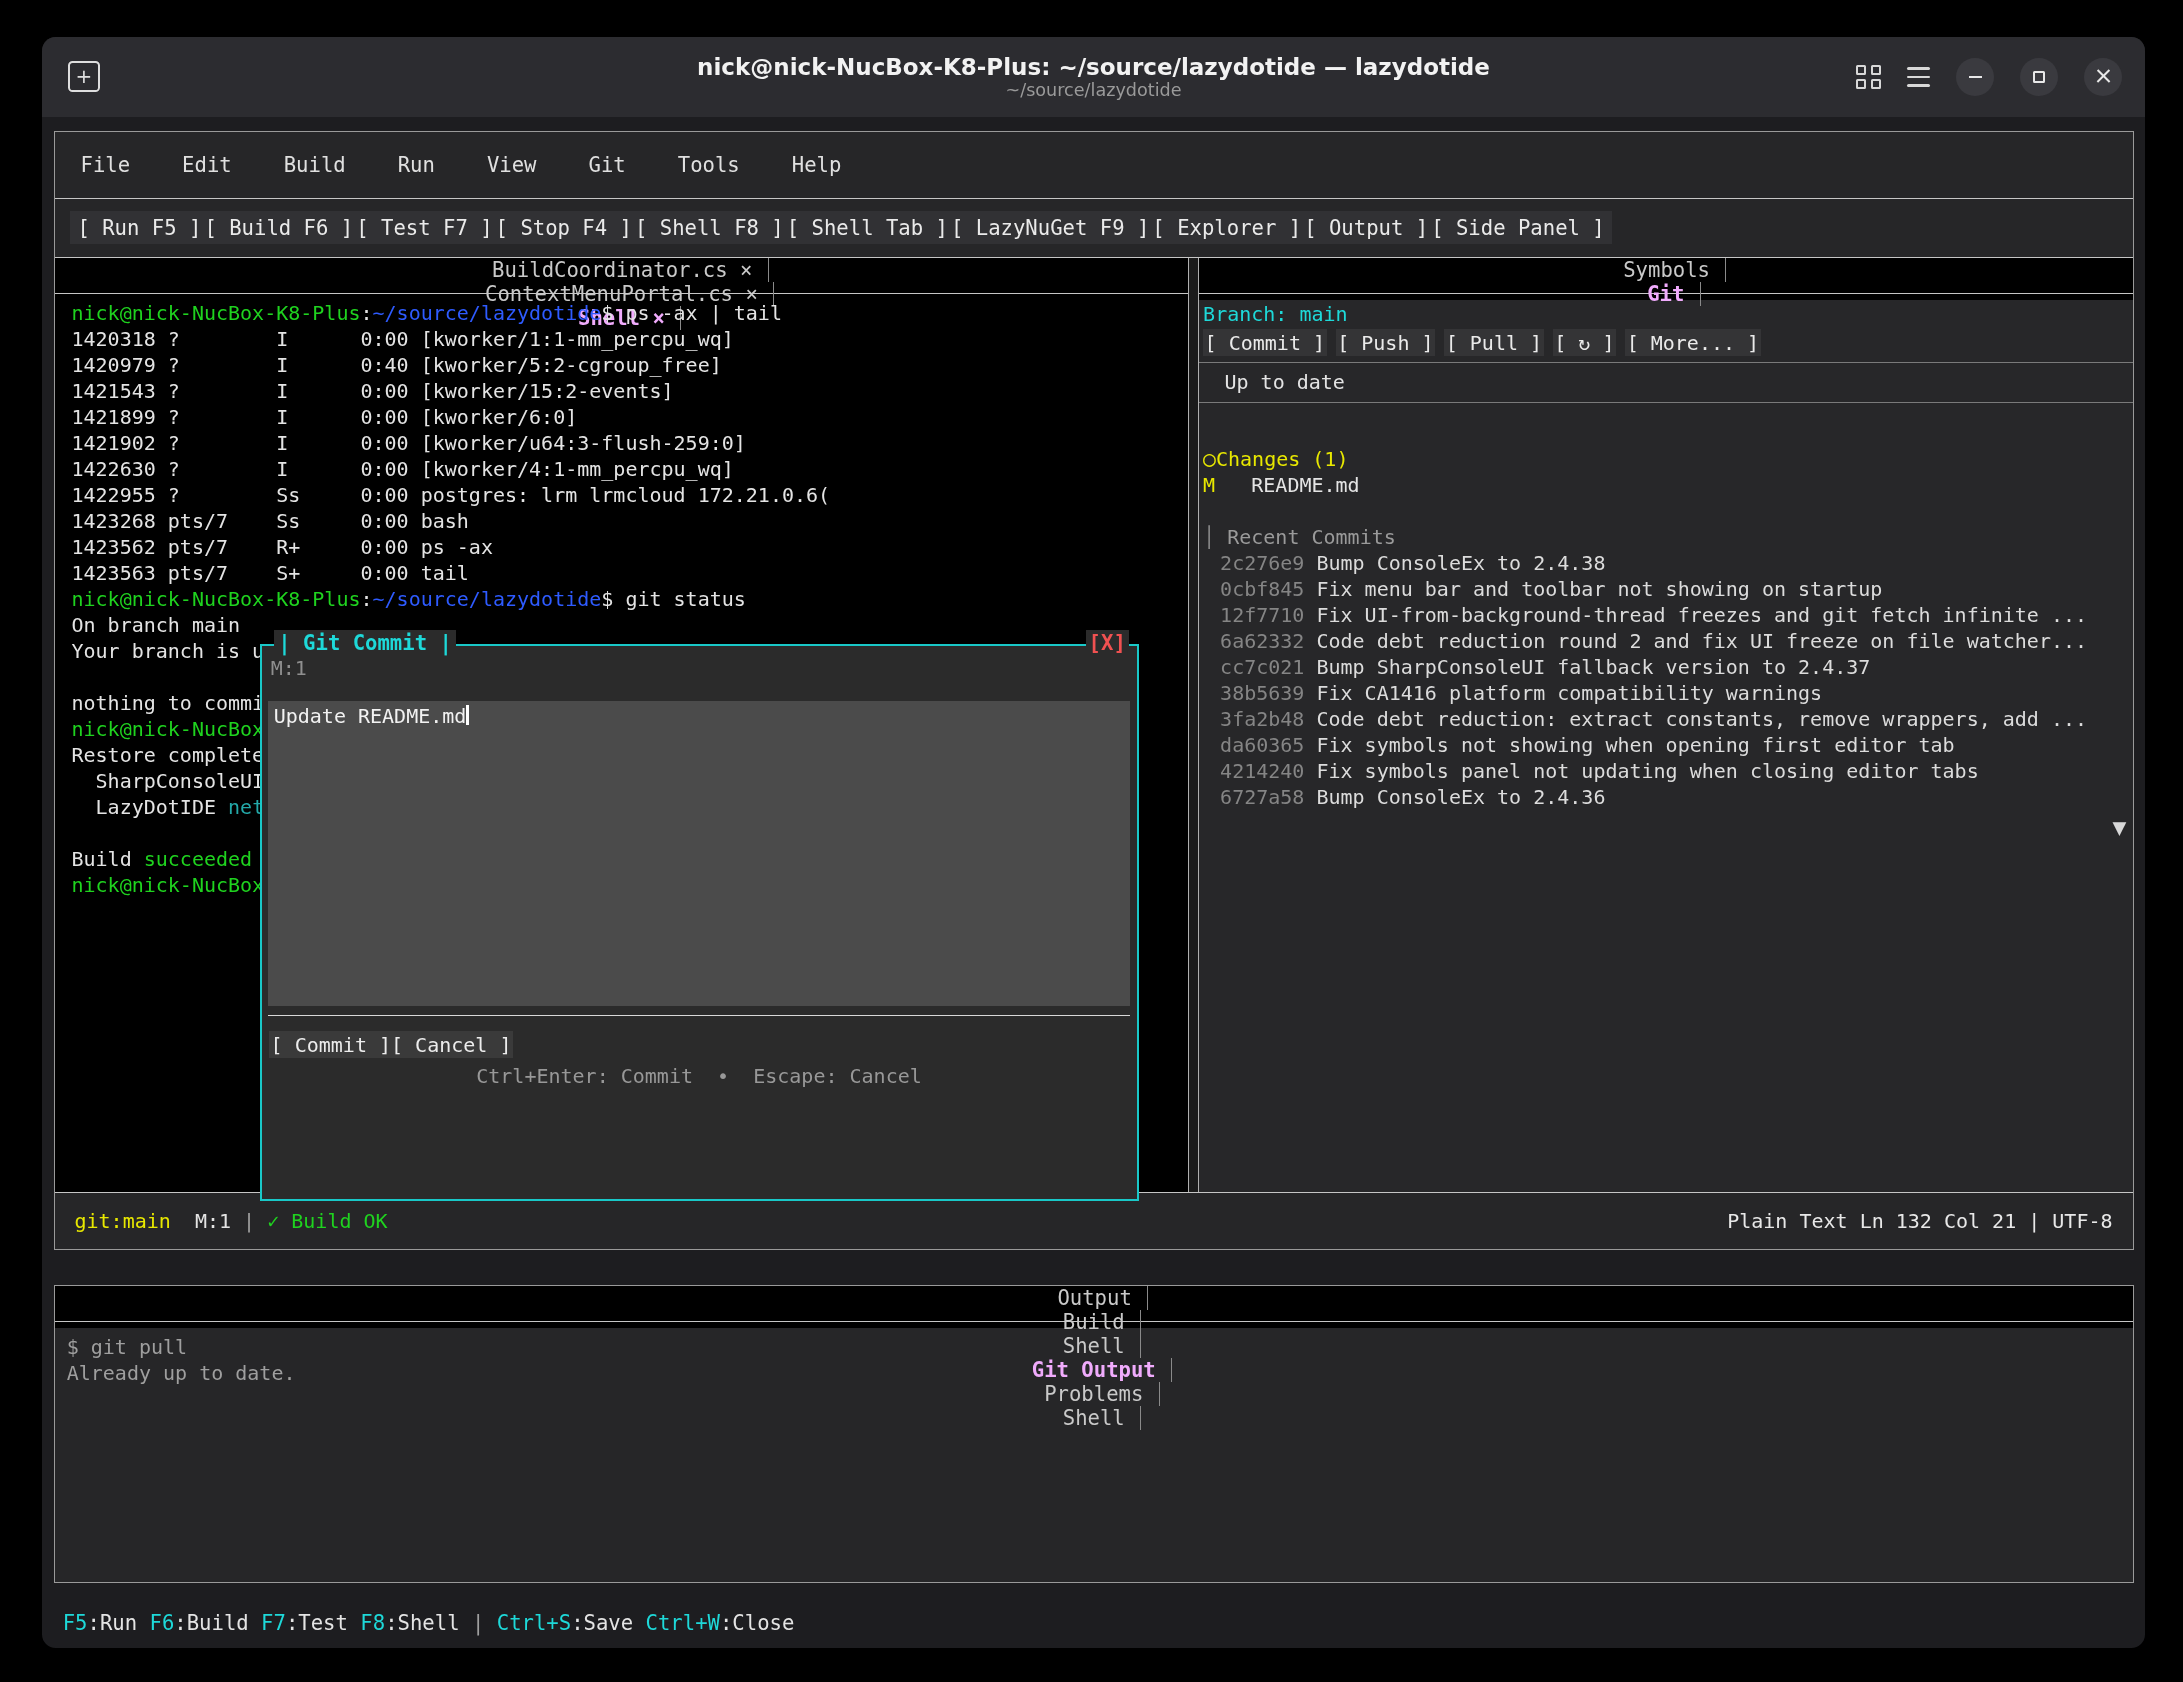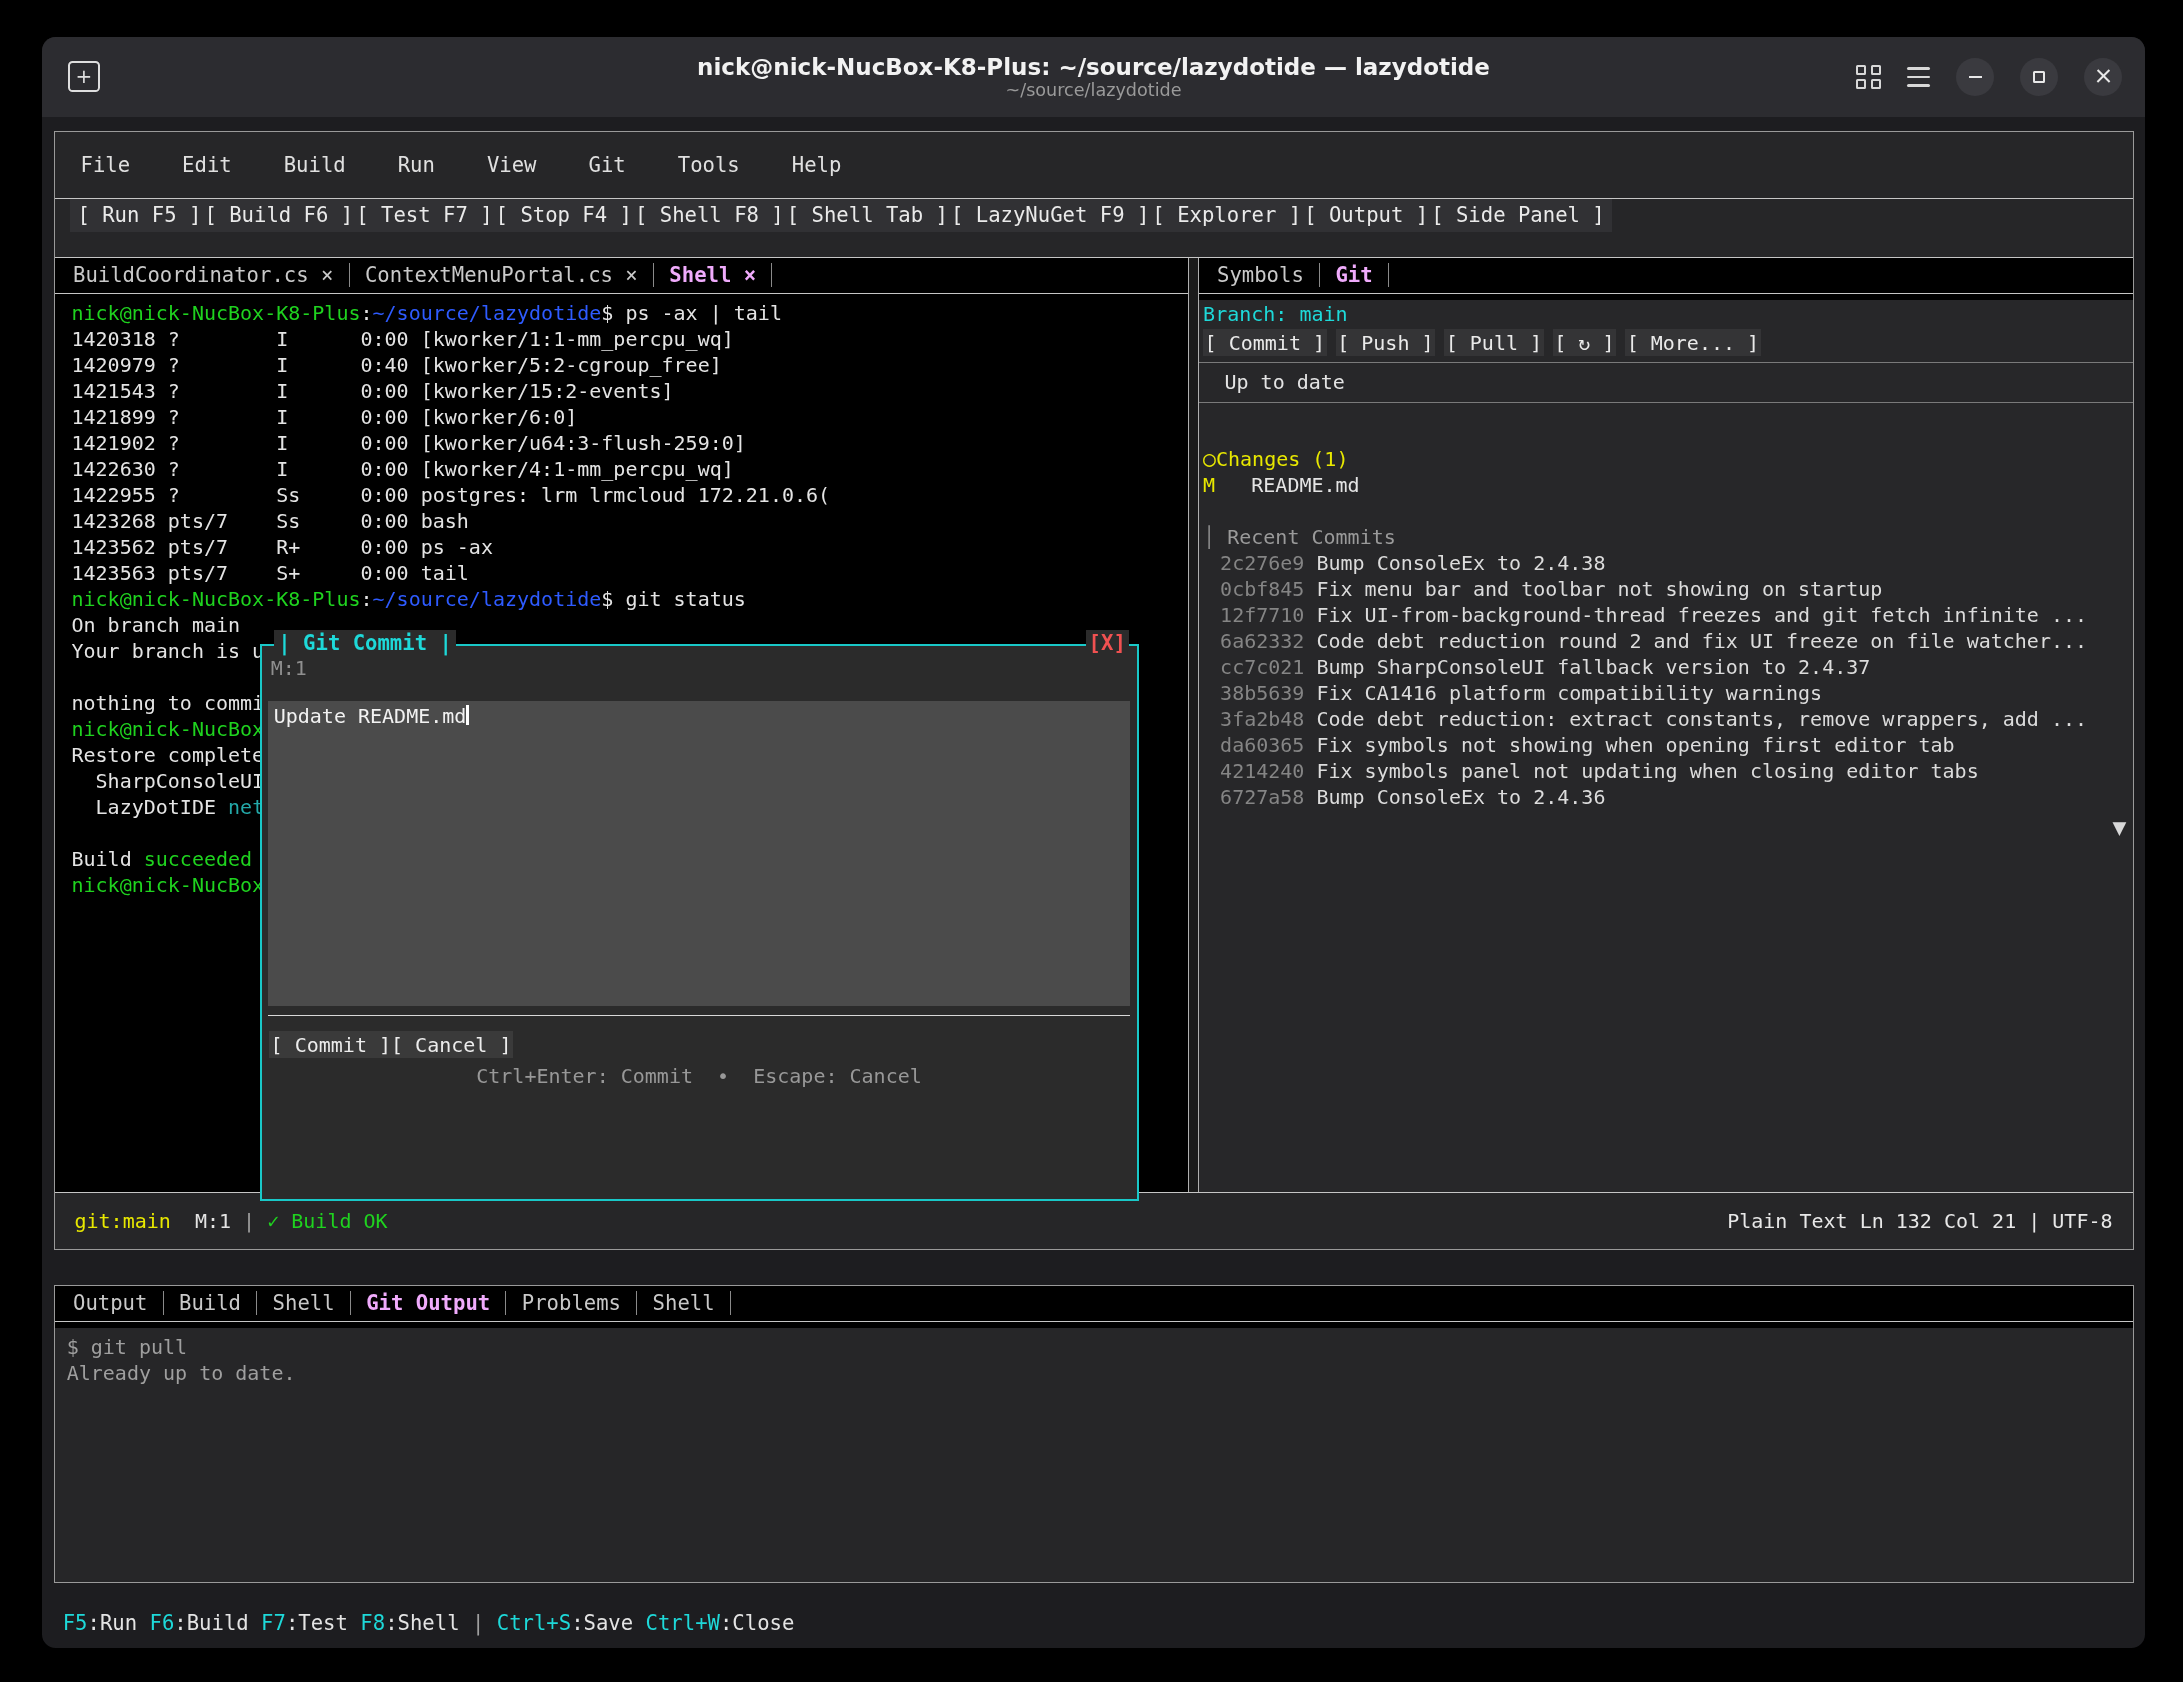--- a/index.html
+++ b/index.html
@@ -35,29 +35,29 @@
      width:17px; height:2.3px; background:#e8e8e8; }
   .glyph-x::before { transform:rotate(45deg); } .glyph-x::after { transform:rotate(-45deg); }
 
   
   .app { position:relative; height:calc(100% - 80px); padding:13.7px 11.5px 0; }
   .main-box, .bottom-box { border:1.5px solid #9a9a9a; background:#262628; }
   .hr { border:none; border-top:1.5px solid #c6c6c6; height:0; }
 
   .menu-row { height:66px; display:flex; align-items:center; gap:52px;
               padding-left:26px; font-size:20.6px; color:#e0e0e0; }
-  .toolbar-row { height:58px; display:flex; align-items:flex-start; padding-left:15.3px; }
+  .toolbar-row { height:58px; display:flex; align-items:center; padding-left:15.3px; }
   .toolbar-strip { background:#313134; padding:4.6px 6.1px; font-size:20.6px; color:#eaeaea;
                    white-space:pre; }
   .toolbtn { padding:0 1.5px; }
 
   .split { display:flex; height:934px; position:relative; }
   .editor { flex:1; background:#000; min-width:0; }
   .tabs-row { height:35px; background:#000; display:flex; align-items:center;
-              font-size:20.6px; color:#c9c9c9; padding-left:1.5px; }
+              font-size:20.6px; color:#c9c9c9; padding-left:1.5px;flex-direction:column; }
   .ttab { padding:0 15.3px; border-right:1.5px solid #8a8a8a; white-space:pre; }
   .ttab:first-child { padding-left:17px; }
   .ttab.active { color:#f0abfc; font-weight:bold; }
   .strip-black { height:6.1px; background:#000; }
 
   .term { padding:6.1px 0 0 17px; font-size:20px; line-height:26px; }
   .tline { white-space:pre; }
 
   .vdivider { width:10.7px; background:#1b1b1b; border-left:1.5px solid #b0b0b0;
               border-right:1.5px solid #b0b0b0; }

